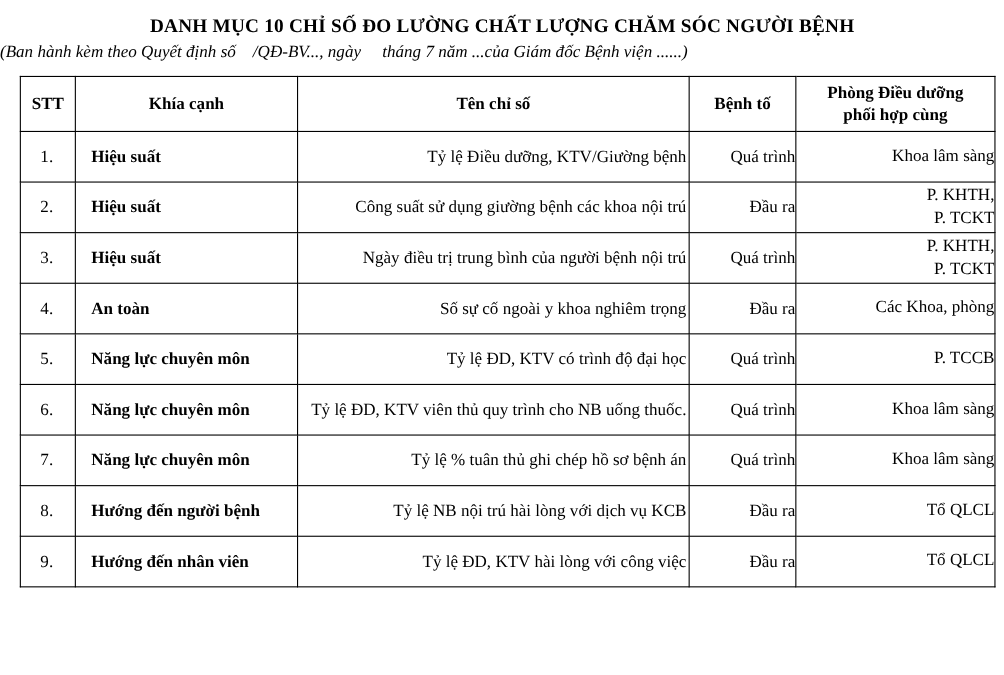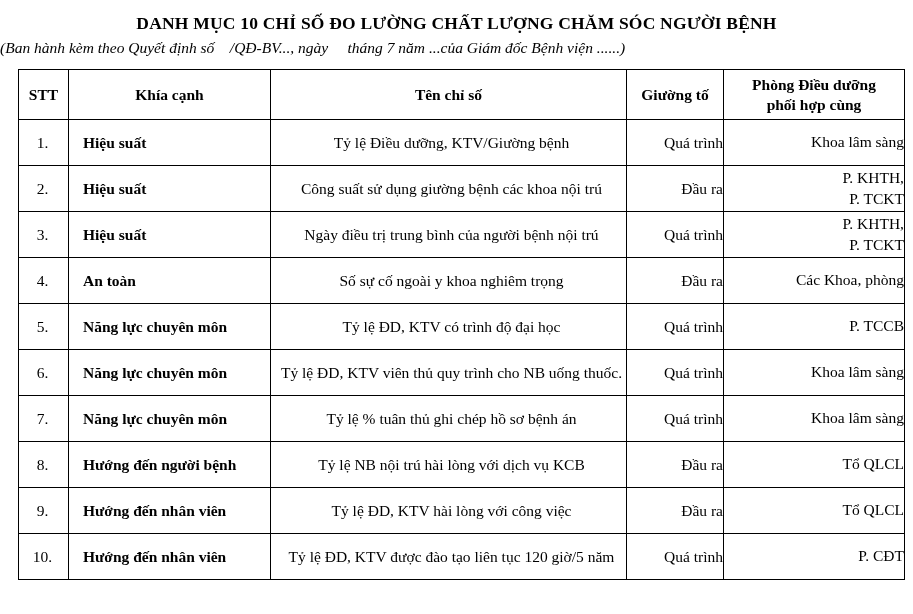--- a/index.html
+++ b/index.html
@@ -54,21 +54,21 @@
     padding: 0 2px;
   }
   table.indicators td { height: 46px; }
   col.c-stt    { width: 50px; }
   col.c-aspect { width: 202px; }
   col.c-name   { width: 356px; }
   col.c-comp   { width: 97px; }
   col.c-dept   { width: 181px; }
   td.cell-stt  { text-align: center; padding-right: 2px; }
   td.cell-aspect { text-align: left; padding-left: 14px; font-weight: bold; }
-  td.cell-name { text-align: center; padding-left: 8px; padding-right: 2px; }
+  td.cell-name { text-align: right; padding-left: 8px; padding-right: 2px; }
   td.cell-name .fit {
     display: inline-block;
     white-space: nowrap;
     transform-origin: 0 50%;
   }
   td.cell-comp { text-align: right; }
   td.cell-dept {
     text-align: right;
     white-space: pre-line;
     line-height: 1.35;
@@ -89,21 +89,21 @@
       <col class="c-aspect">
       <col class="c-name">
       <col class="c-comp">
       <col class="c-dept">
     </colgroup>
     <thead>
       <tr>
         <th>STT</th>
         <th>Khía cạnh</th>
         <th>Tên chỉ số</th>
-        <th>Giường tố</th>
+        <th>Bệnh tố</th>
         <th>Phòng Điều dưỡng
 phối  hợp cùng</th>
       </tr>
     </thead>
     <tbody id="table-body">
         <tr>
           <td class="cell-stt">1.</td>
           <td class="cell-aspect">Hiệu suất</td>
           <td class="cell-name"><span class="fit">Tỷ lệ Điều dưỡng, KTV/Giường bệnh</span></td>
           <td class="cell-comp">Quá trình</td>
@@ -160,23 +160,16 @@
           <td class="cell-comp">Đầu ra</td>
           <td class="cell-dept">Tổ QLCL</td>
         </tr>
         <tr>
           <td class="cell-stt">9.</td>
           <td class="cell-aspect">Hướng đến nhân viên</td>
           <td class="cell-name"><span class="fit">Tỷ lệ ĐD, KTV hài lòng với công việc</span></td>
           <td class="cell-comp">Đầu ra</td>
           <td class="cell-dept">Tổ QLCL</td>
         </tr>
-        <tr>
-          <td class="cell-stt">10.</td>
-          <td class="cell-aspect">Hướng đến nhân viên</td>
-          <td class="cell-name"><span class="fit">Tỷ lệ ĐD, KTV được đào tạo liên tục 120 giờ/5 năm</span></td>
-          <td class="cell-comp">Quá trình</td>
-          <td class="cell-dept">P. CĐT</td>
-        </tr>
       </tbody>
   </table>
 
 </div>
 
 </body></html>

